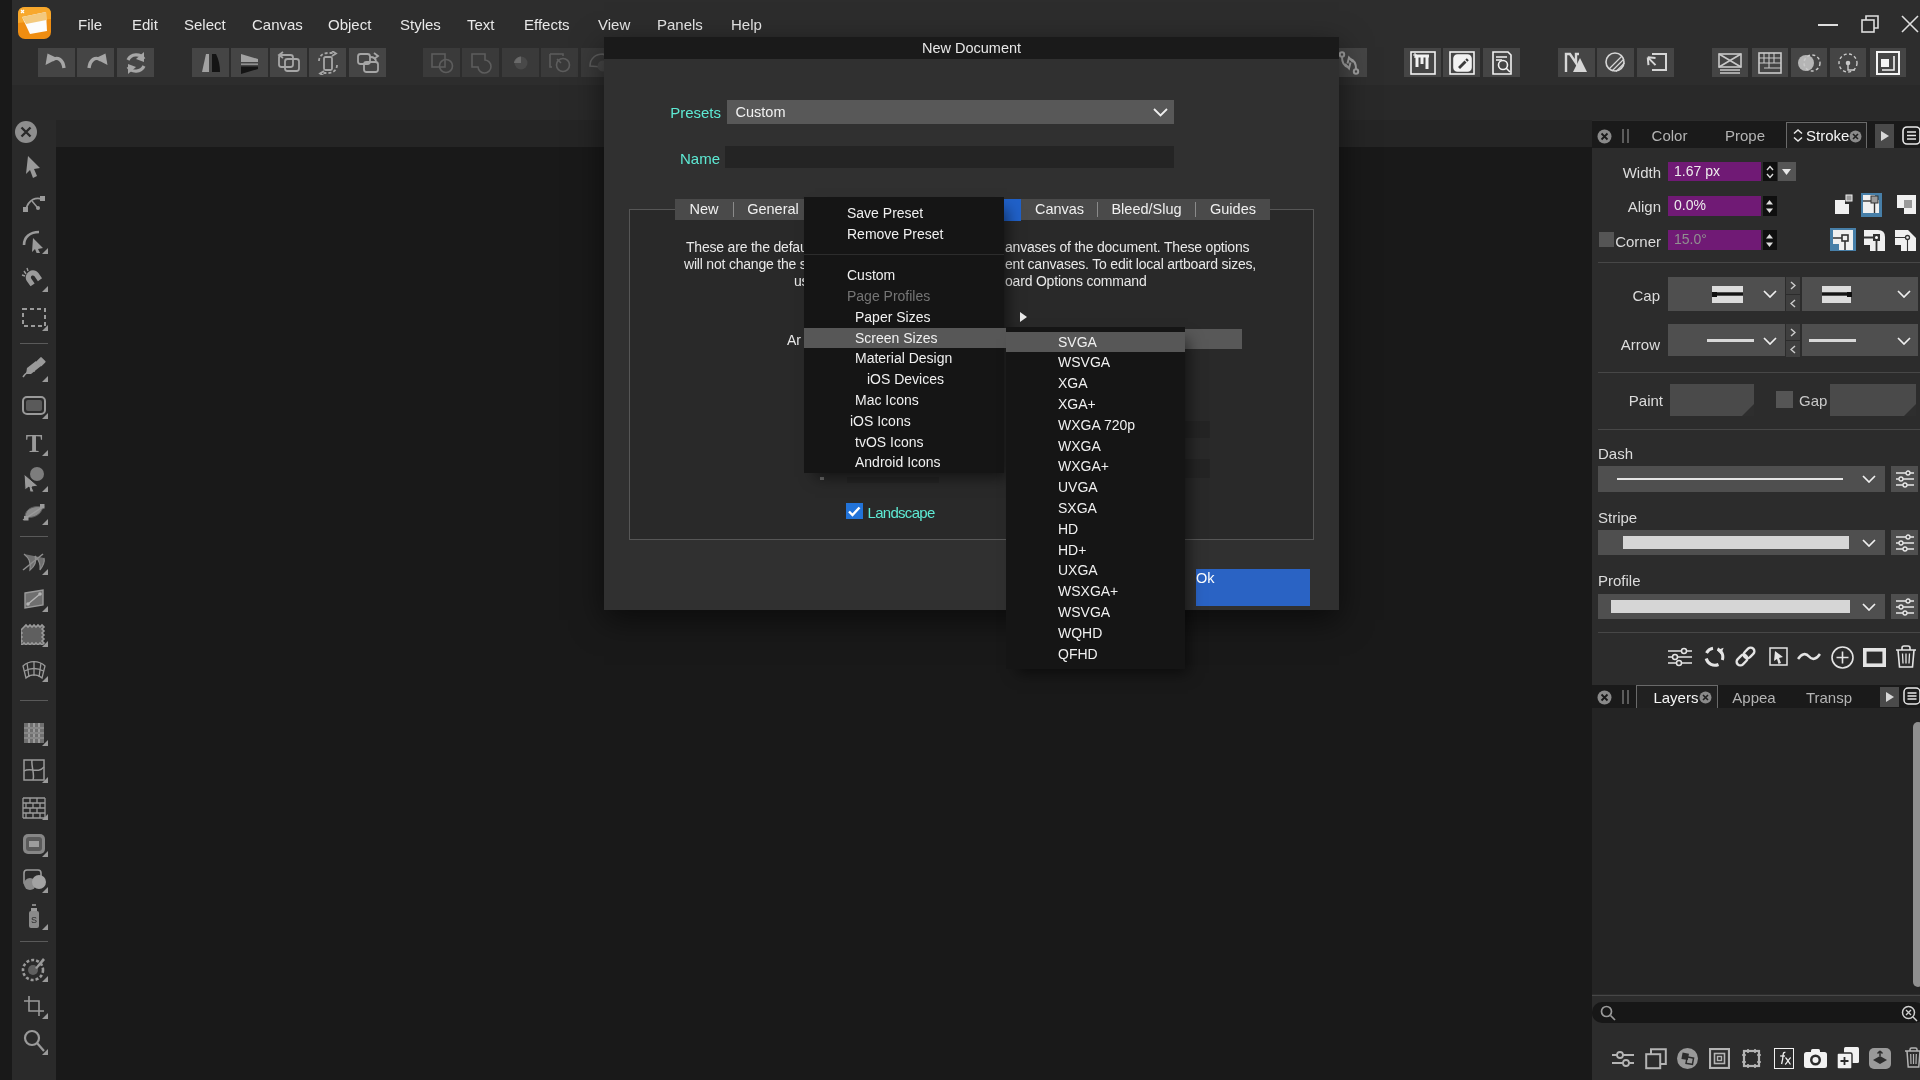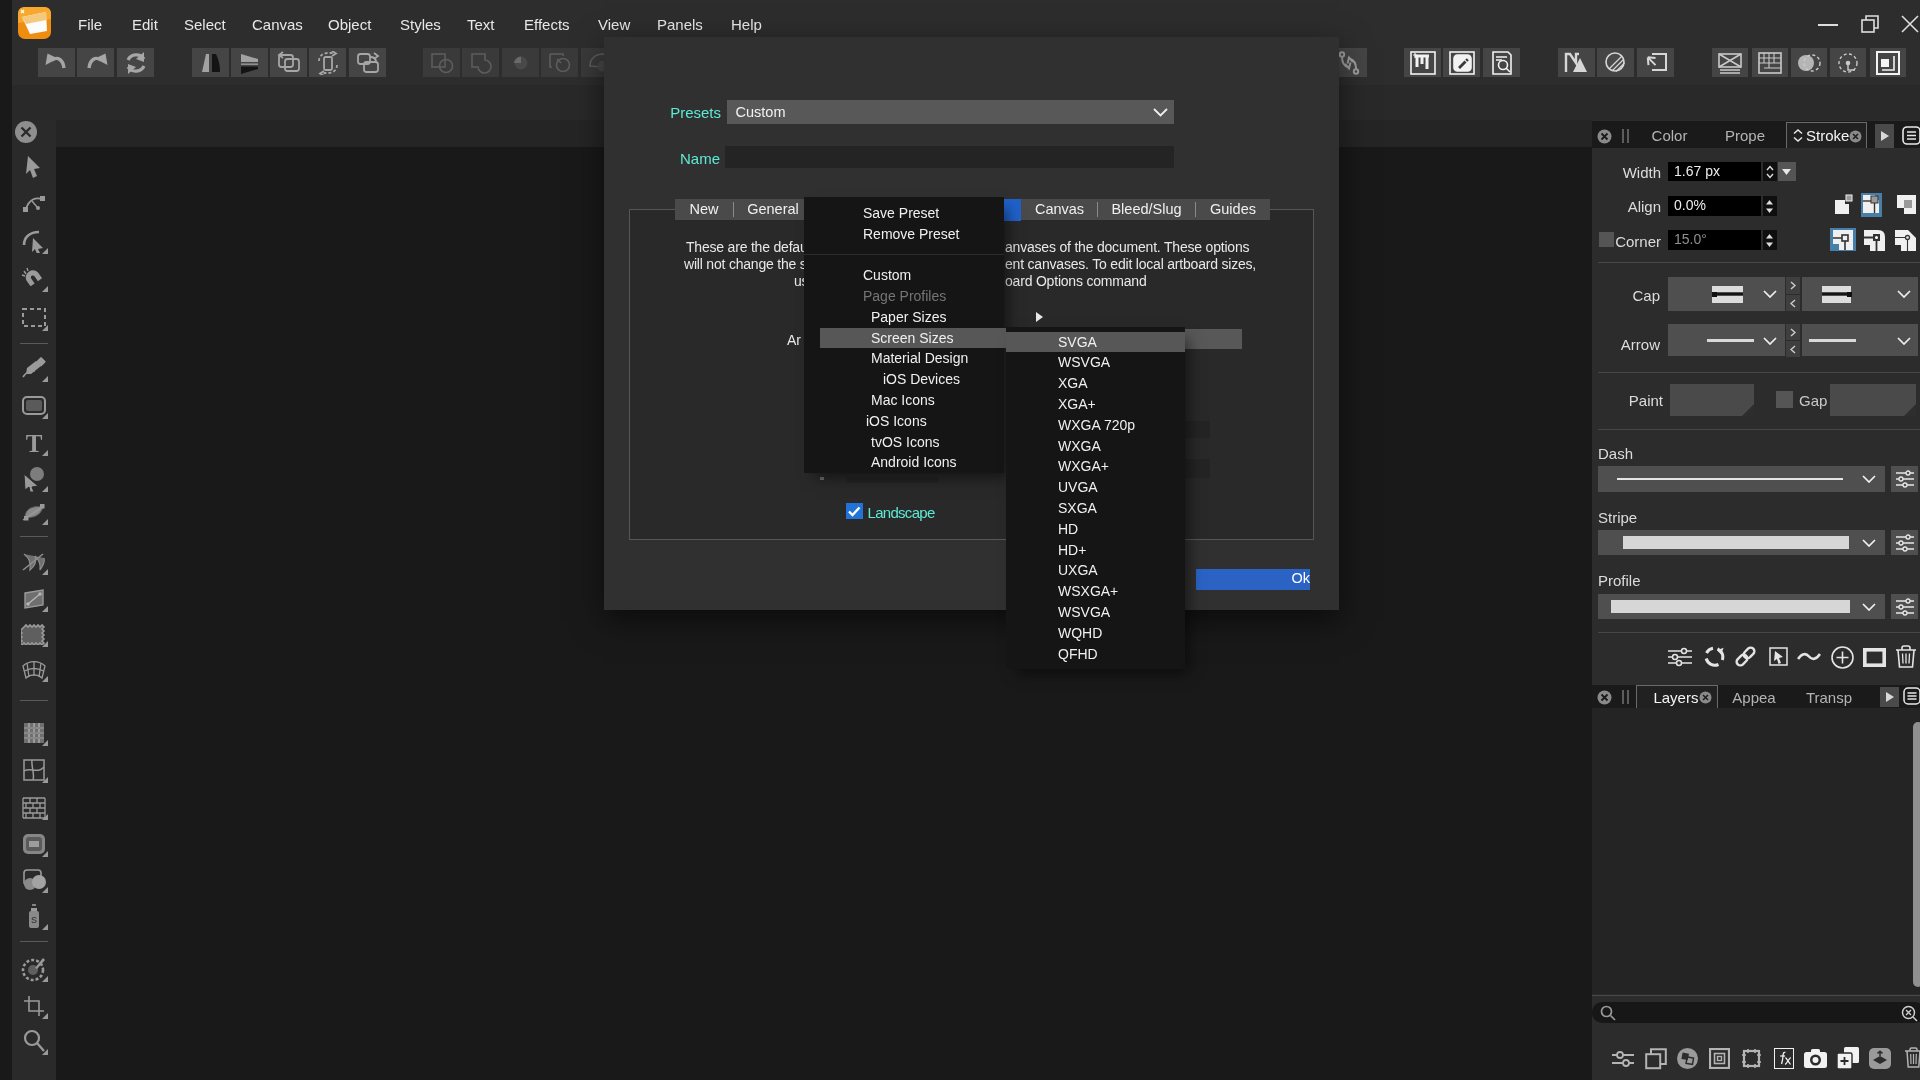--- a/index.html
+++ b/index.html
@@ -31,36 +31,36 @@
 #presetsel { left:122.5px; top:63px; width:447px; height:24px; background:#585858; }
 #nameinput { left:121px; top:109px; width:449px; height:22px; background:#242424; }
 #tabstrip { left:71px; top:161.5px; width:595px; height:21px; background:#4a4a4a; z-index:3; }
 .dtab { position:absolute; top:0; height:21px; line-height:21px; color:#f0f0f0;
   font-size:14.5px; }
 .dtabsep { position:absolute; top:3px; width:1px; height:15px; background:#8a8a8a; }
 #cpanel { left:25px; top:172.3px; width:685px; height:331px; border:1px solid #565656;
   background:#292929; }
 .ptext { position:absolute; color:#e8e8e8; font-size:14px; letter-spacing:-0.2px; line-height:17px;
   white-space:pre; }
-#okbtn { left:592px; top:532.3px; width:114px; height:21px; background:#2a63c4;
-  color:#fff; font-size:14.5px; text-align:right; line-height:19.5px; }
+#okbtn { left:592px; top:532.3px; width:114px; height:37px; background:#2a63c4;
+  color:#fff; font-size:14.5px; text-align:left; line-height:19.5px; }
 
 #cmenu { left:792px; top:197px; width:200px; height:276px; background:#151515; z-index:10;
   box-shadow:7px 8px 14px -4px rgba(0,0,0,.55); }
 .mitem { position:absolute; left:0; width:232px; height:20.8px; line-height:20.8px;
-  color:#f0f0f0; font-size:14px;margin-left:16px; }
+  color:#f0f0f0; font-size:14px; }
 #submenu { left:994px; top:326.5px; width:178.5px; height:342px; background:#151515; z-index:11;
   box-shadow:7px 8px 14px -4px rgba(0,0,0,.55); }
 .sitem { position:absolute; left:0; width:178.5px; height:20.8px; line-height:20.8px;
   color:#f0f0f0; font-size:14px; padding-left:52px; box-sizing:border-box; }
 
 #rpanel { left:1580px; top:120px; width:340px; height:960px; background:#2c2c2c; }
 .rtabbar { position:absolute; left:0; width:340px; height:28px; background:#1a1a1a; }
 .rlabel { position:absolute; color:#dcdcdc; font-size:15px; }
-.rinput { position:absolute; background:#000000; color:#ececec; font-size:14px; }
+.rinput { position:absolute; background:#701a75; color:#ececec; font-size:14px; }
 .rsel { position:absolute; background:#4f4f4f; }
 .rsep { position:absolute; left:6px; width:328px; height:1px; background:#474747; }
 </style>
 </head>
 <body>
 <div id="root">
   <div class="abs" id="menubar">
 
     <svg class="abs" style="left:5px;top:5px" width="35" height="35" viewBox="0 0 35 35">
       <rect x="1" y="2" width="33" height="32" rx="7" fill="#ef8d11"></rect>
@@ -798,20 +798,21 @@
       <path d="M4 12 L11 8 L18 12 L11 16 Z" fill="#2c2c2c"></path>
       <path d="M11 8 L11 3 M11 3 L8.5 5.5 M11 3 L13.5 5.5" stroke="#2c2c2c" stroke-width="1.5" fill="none"></path>
     </svg>
     <svg class="abs" style="left:313px;top:927px" width="17" height="21" viewBox="0 0 17 21" fill="none" stroke="#b4b4b4" stroke-width="1.5">
       <path d="M2 4 L3.2 20 H13.8 L15 4"></path>
         <path d="M0 4 H17 M5 4 V2.5 Q5 1 6.5 1 H10.5 Q12 1 12 2.5 V4"></path>
       <path d="M5.7 7 L6 17 M8.5 7 V17 M11.3 7 L11 17" stroke-width="1.2"></path>
     </svg>
   </div>
   <div class="abs" id="dialog">
+    <div class="abs" id="dtitle">New Document</div>
     <div class="dlabel" style="left:0;width:117px;top:67px;text-align:right">Presets</div>
     <div class="abs" id="presetsel">
         <span style="position:absolute;left:9px;top:4px;color:#f2f2f2;font-size:14.5px">Custom</span>
       <svg class="abs" style="left:426px;top:8px" width="15" height="9" viewBox="0 0 15 9" fill="none" stroke="#efefef" stroke-width="1.8">
           <path d="M1 1 L7.5 7.5 L14 1"></path>
         </svg>
     </div>
     <div class="dlabel" style="left:0;width:116px;top:113px;text-align:right">Name</div>
     <div class="abs" id="nameinput"></div>
     <div class="abs" id="tabstrip">

